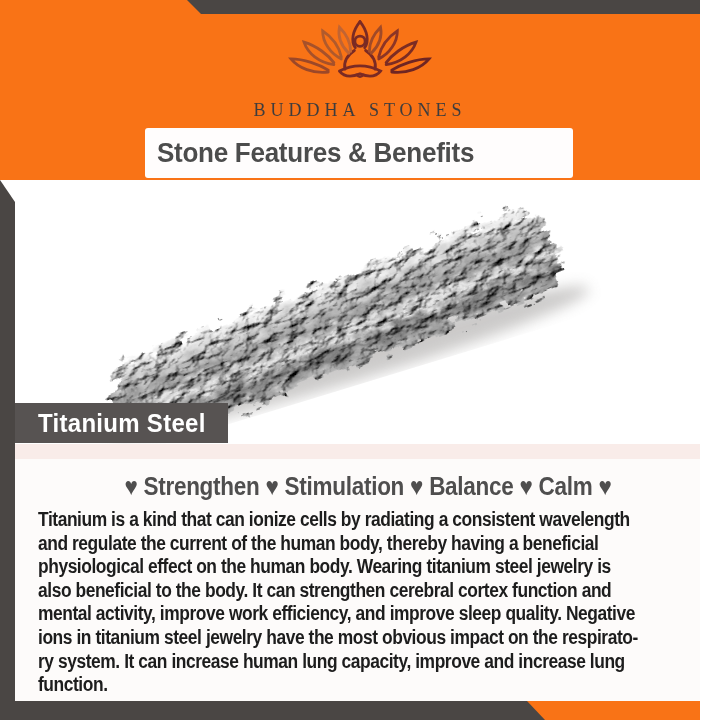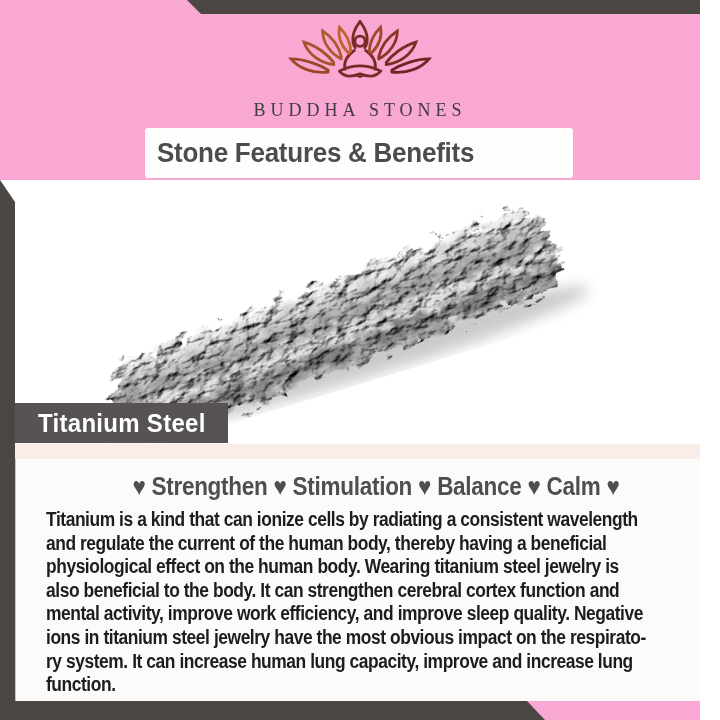--- a/index.html
+++ b/index.html
@@ -1,18 +1,18 @@
 <!DOCTYPE html>
 <html><head>
 <meta charset="utf-8">
 <style>
   html,body{margin:0;padding:0;}
   .page{
     position:relative;width:700px;height:720px;overflow:hidden;
-    background:#f9a8d4;
+    background:#f97316;
     font-family:"Liberation Sans",sans-serif;
   }
   
   .frame{position:absolute;background:#4a4644;}
   .frame-top{left:0;top:0;width:720px;height:14px;
     clip-path:polygon(187px 0,720px 0,720px 14px,201px 14px);}
   .frame-right{left:702px;top:0;width:18px;height:533px;
     clip-path:polygon(0 0,18px 0,18px 512px,9px 533px,0 512px);}
   .frame-bottom{left:0;top:701px;width:545px;height:19px;
     clip-path:polygon(0 0,527px 0,545px 19px,0 19px);}
@@ -39,21 +39,21 @@
     position:absolute;left:15px;top:223px;width:213px;height:40px;
     background:#575352;display:flex;align-items:center;
   }
   .product-label span{
     color:#ffffff;font-size:25px;font-weight:700;padding-left:24px;
     letter-spacing:0.3px;white-space:nowrap;transform:scaleX(0.96);transform-origin:0 50%;
   }
   
   .pink-strip{position:absolute;left:15px;top:444px;width:690px;height:15px;background:#f9ece9;}
   
-  .benefits-section{position:absolute;left:16px;top:459px;width:705px;height:242px;background:#fdfbfa;}
+  .benefits-section{position:absolute;left:8px;top:459px;width:705px;height:242px;background:#fdfbfa;}
   .benefits-heading{
     position:absolute;left:0;top:13px;width:720px;margin:0;text-align:center;
     font-size:25px;font-weight:700;color:#4f4e4e;white-space:nowrap;
     transform:scaleX(0.9);transform-origin:center;letter-spacing:-0.3px;
   }
   .para{
     position:absolute;left:30px;top:49px;width:800px;
     transform:scaleX(0.87);transform-origin:0 0;
   }
   .para .line{

